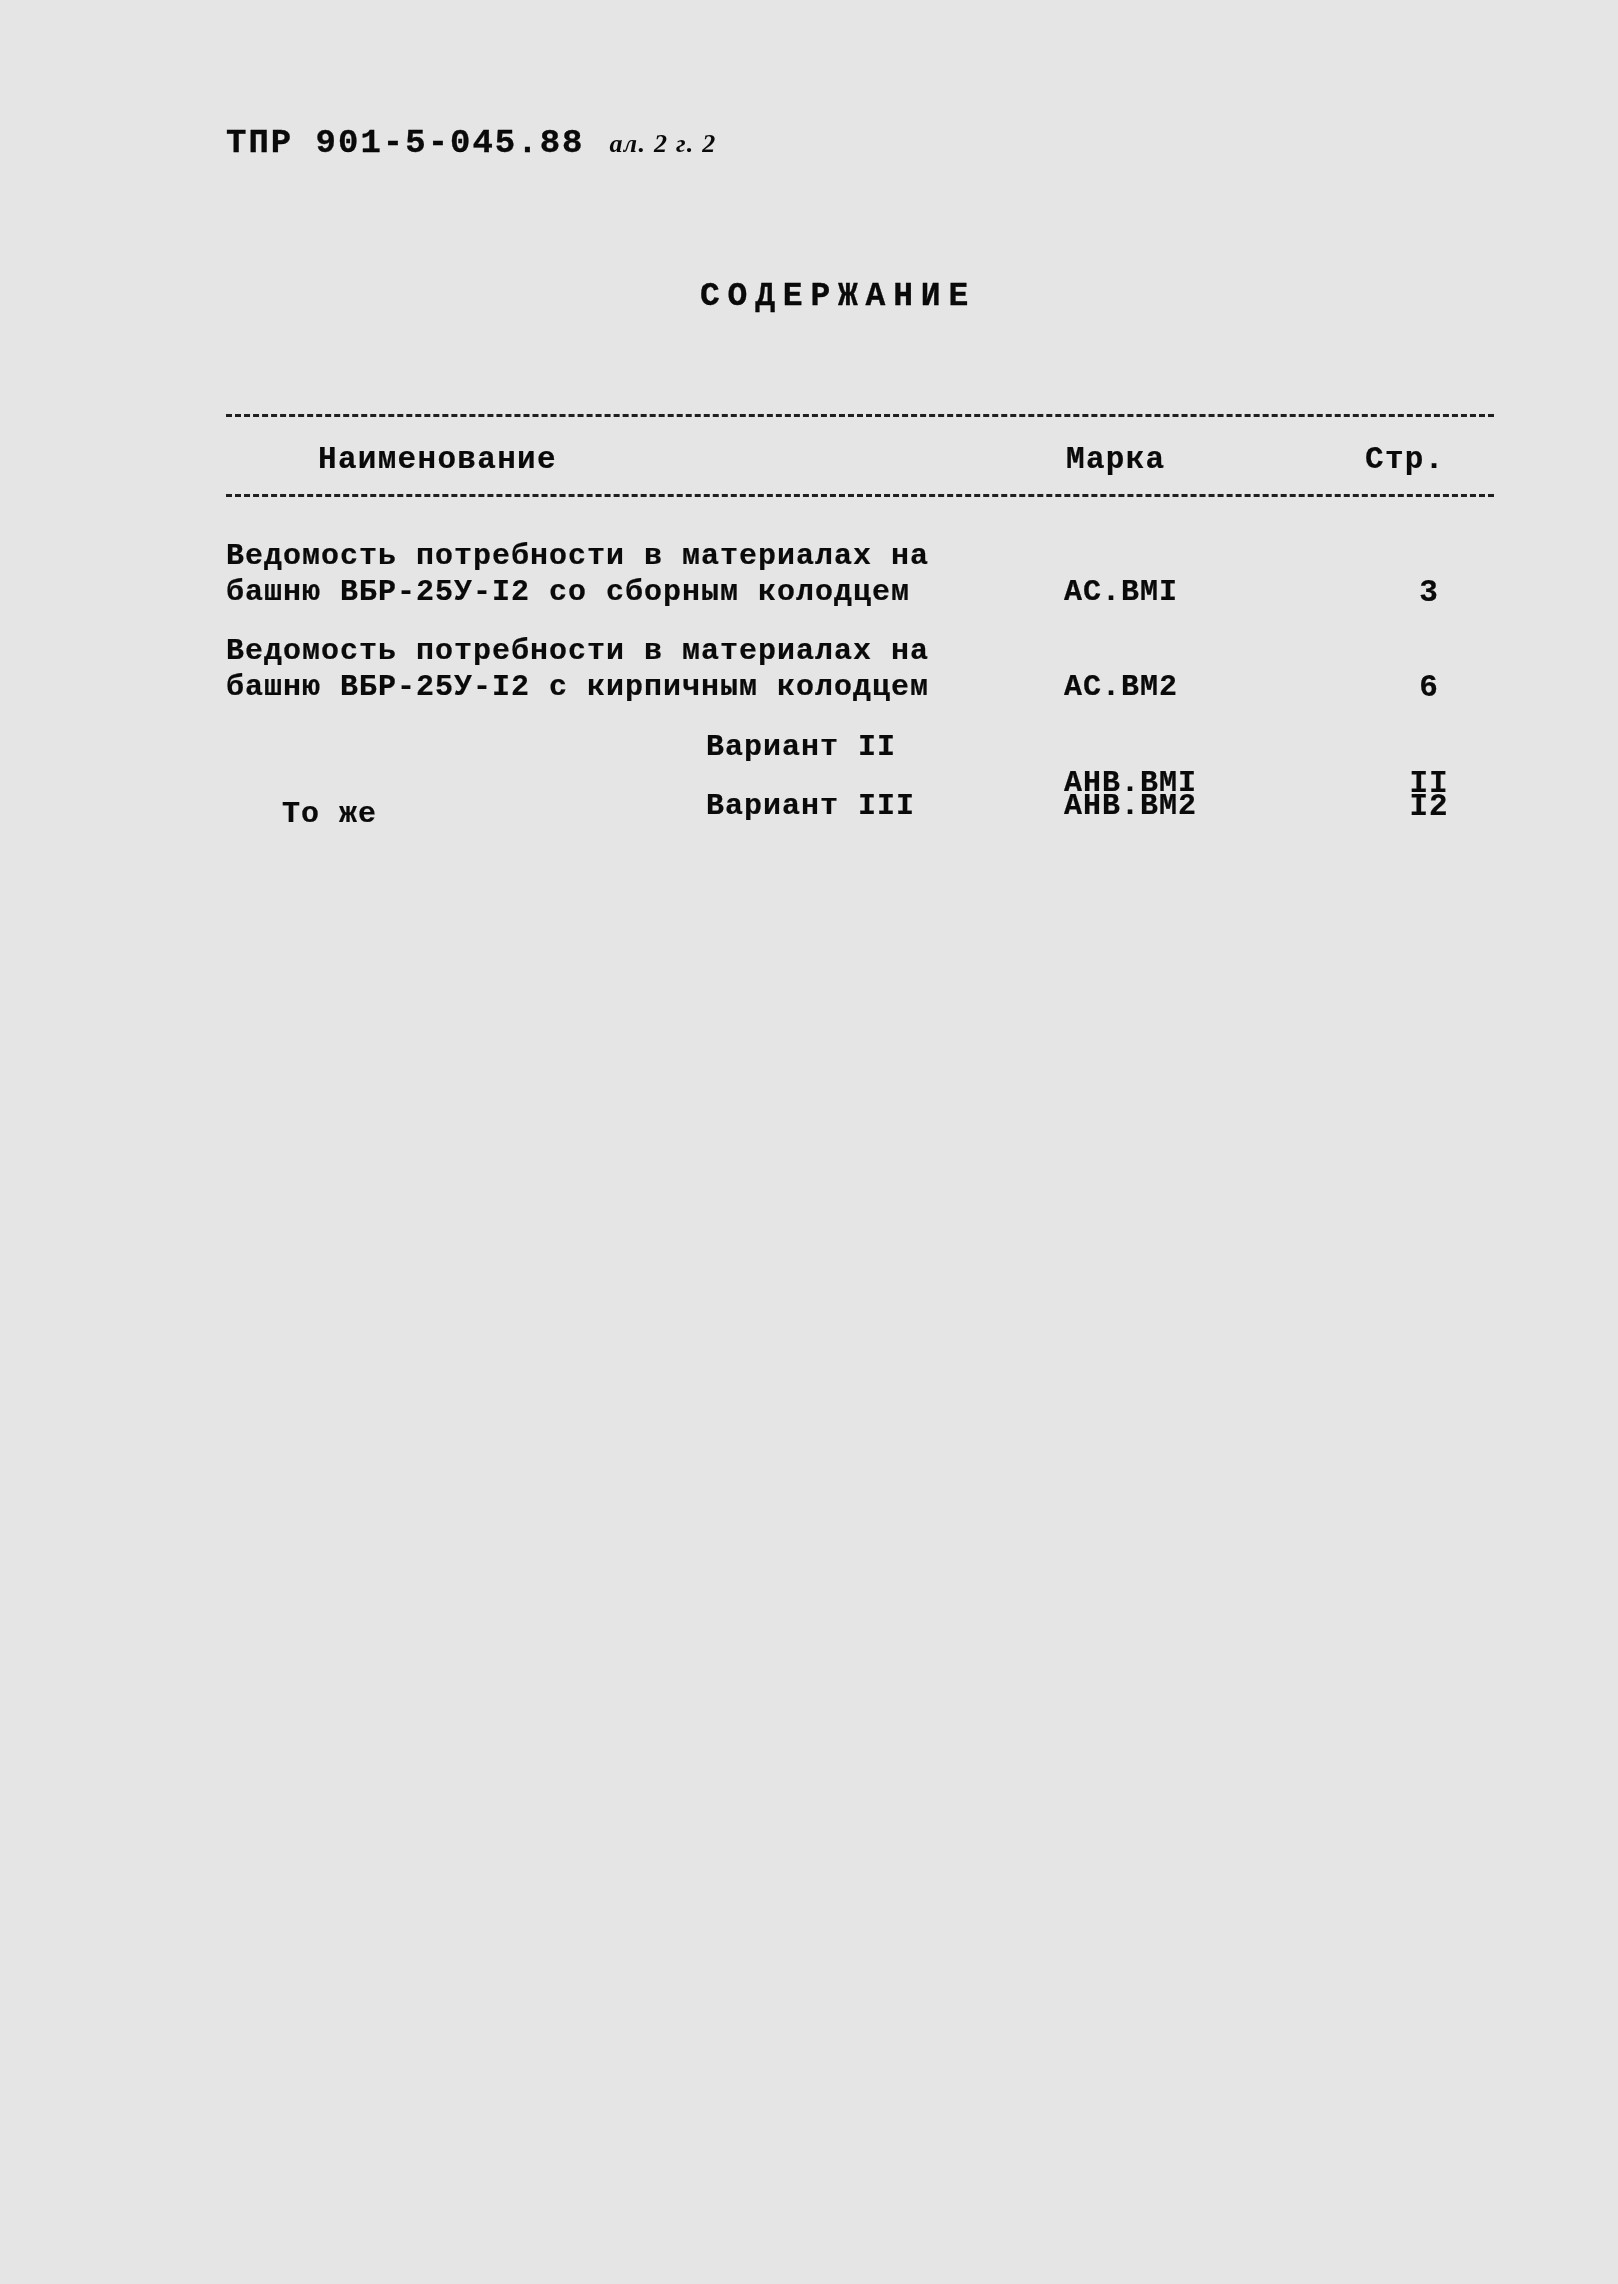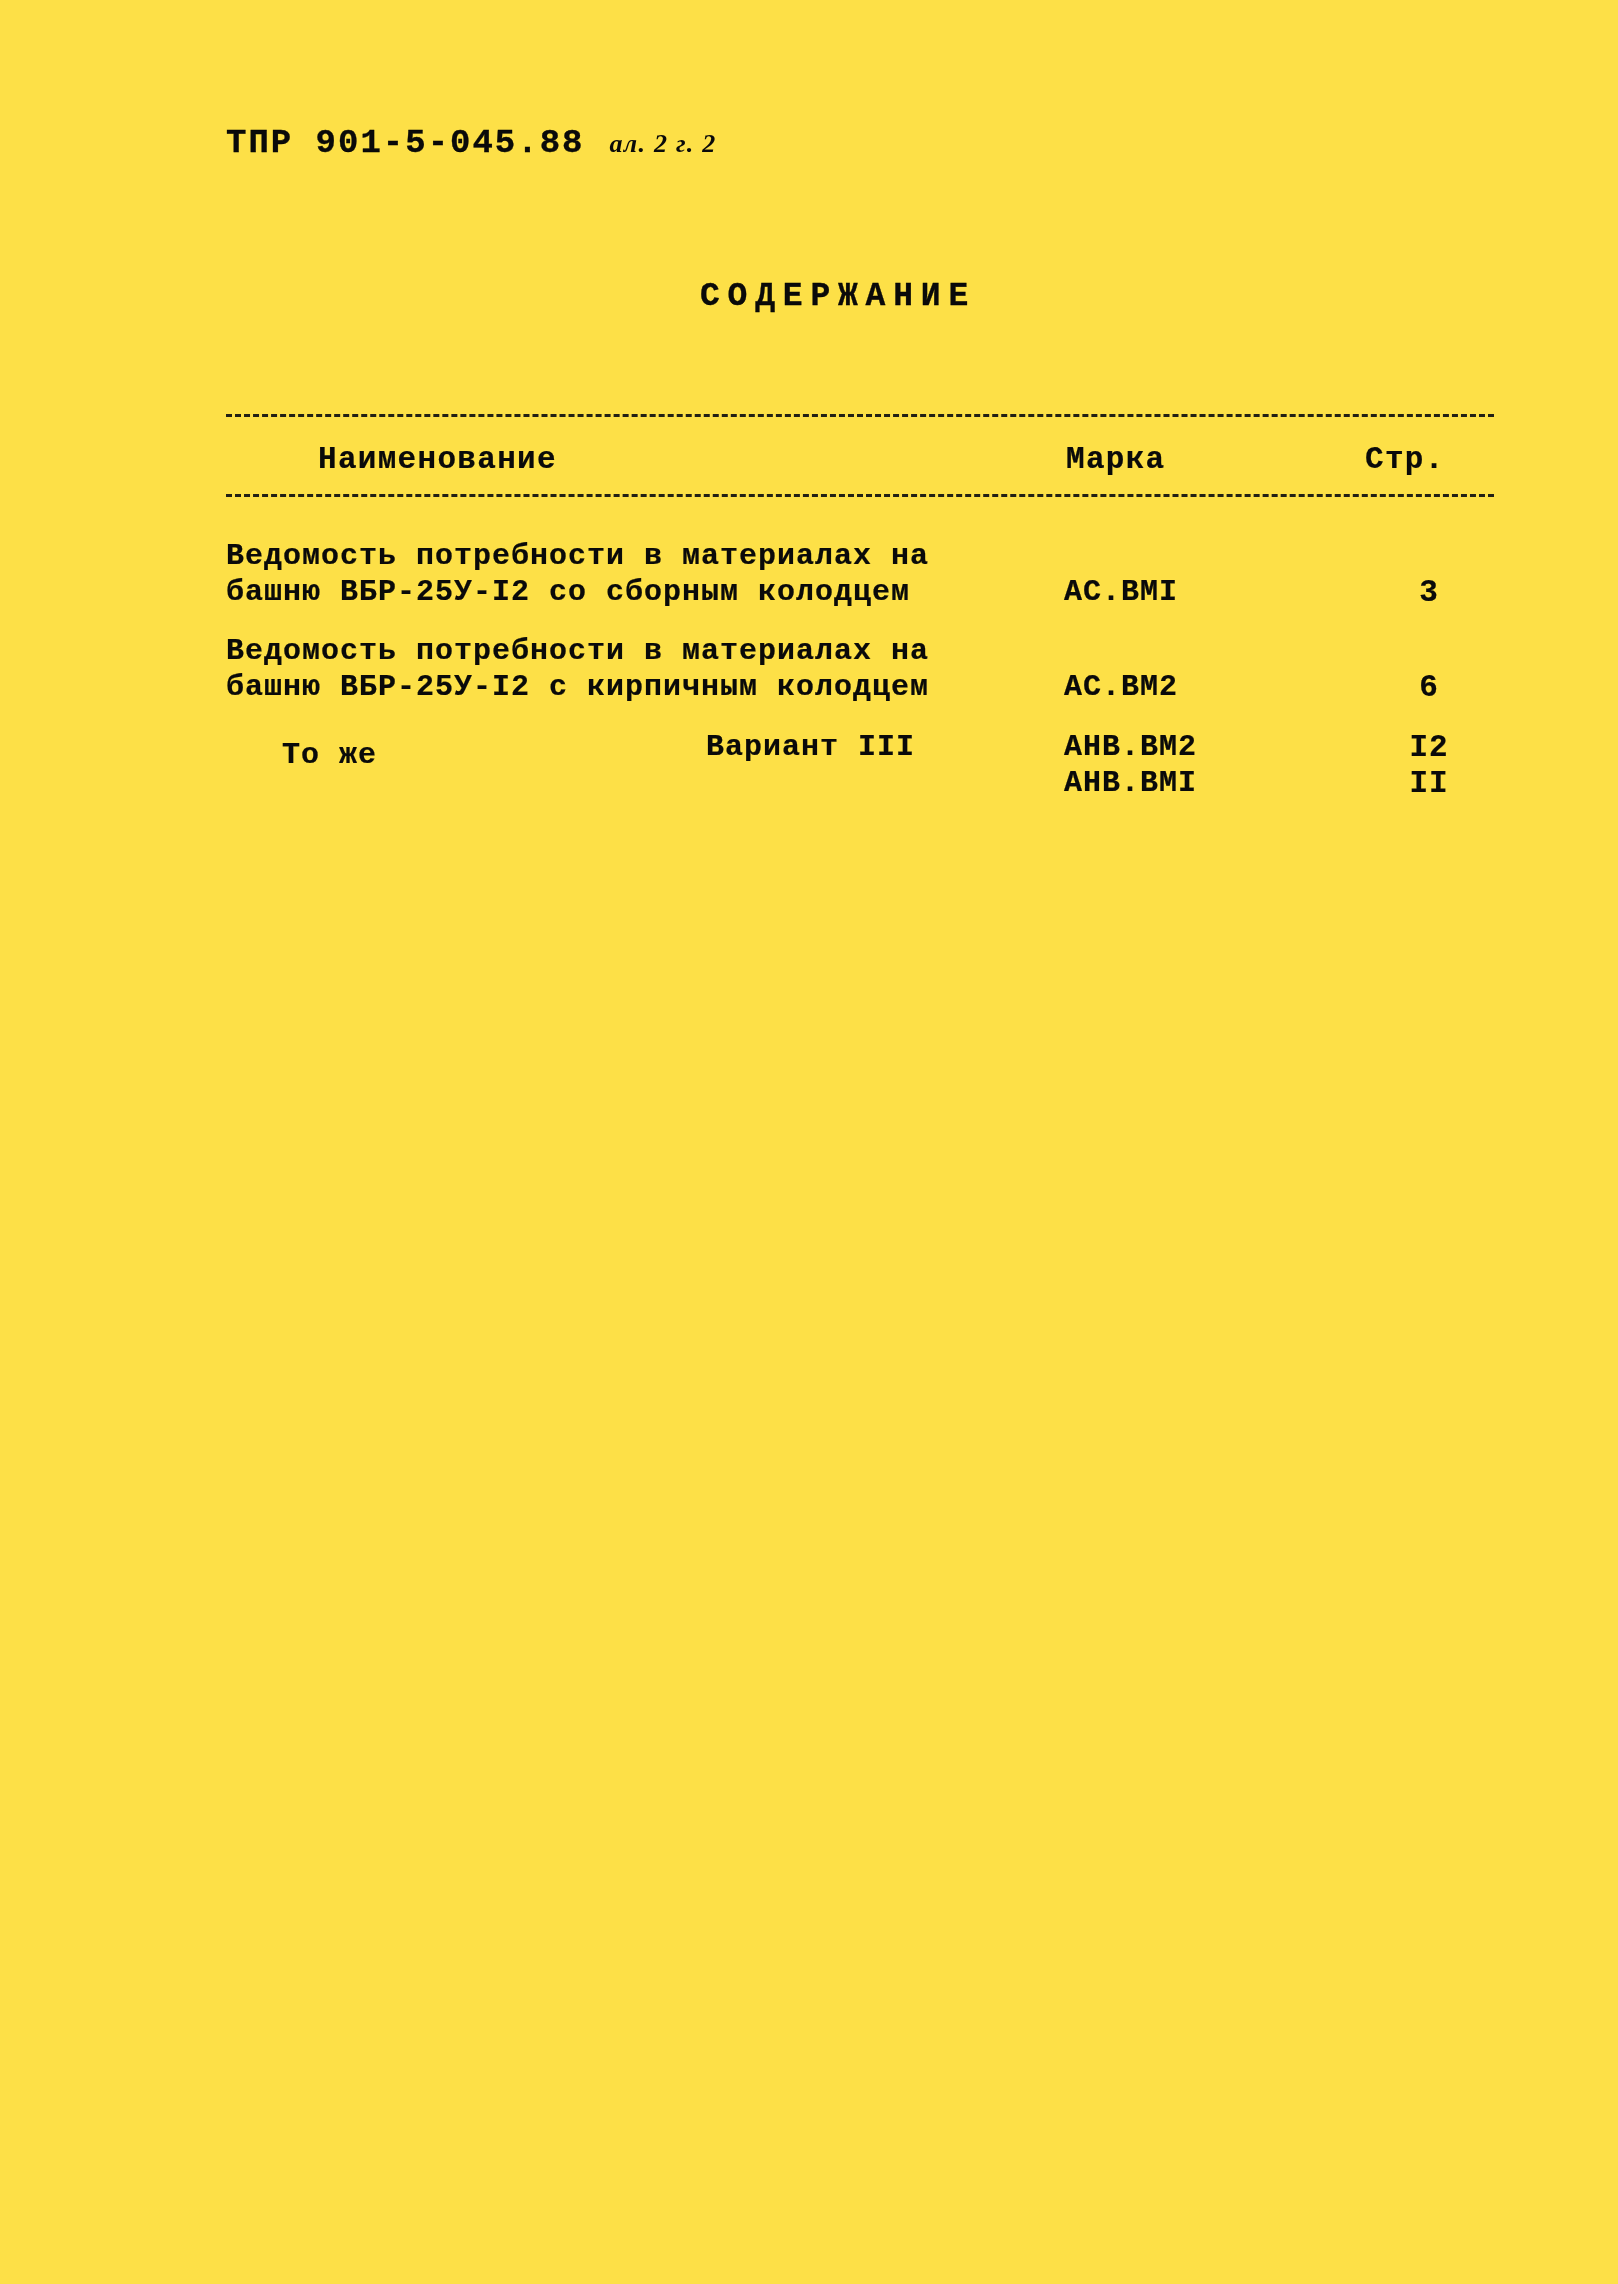--- a/index.html
+++ b/index.html
@@ -13,21 +13,21 @@
     height: 2284px;
     position: relative;
     font-family: "Liberation Mono", "DejaVu Sans Mono", monospace;
     color: #0a0a0a;
     overflow: hidden;
   }
 
   .page {
     position: absolute;
     inset: 0;
-    background: #fde047;
+    background: #e5e5e5;
   }
 
   
   .doc-header {
     position: absolute;
     left: 226px;
     top: 124px;
     display: flex;
     align-items: baseline;
     white-space: pre;
@@ -224,20 +224,23 @@
             <span class="txt">башню ВБР-25У-I2 с кирпичным колодцем</span>
           </div>
         </div>
         <span class="mark">АС.ВМ2</span>
         <span class="page-no">6</span>
       </div>
 
 
       <div class="entry anchor-second">
         <div class="entry-lines">
+          <div class="line">
+            <span class="variant">Вариант II</span>
+          </div>
         </div>
         <span class="mark">АНВ.ВМI</span>
         <span class="page-no">II</span>
       </div>
 
       <div class="entry">
         <div class="entry-lines">
           <div class="line">
             <span class="same-as">То же</span>
             <span class="variant">Вариант III</span>

